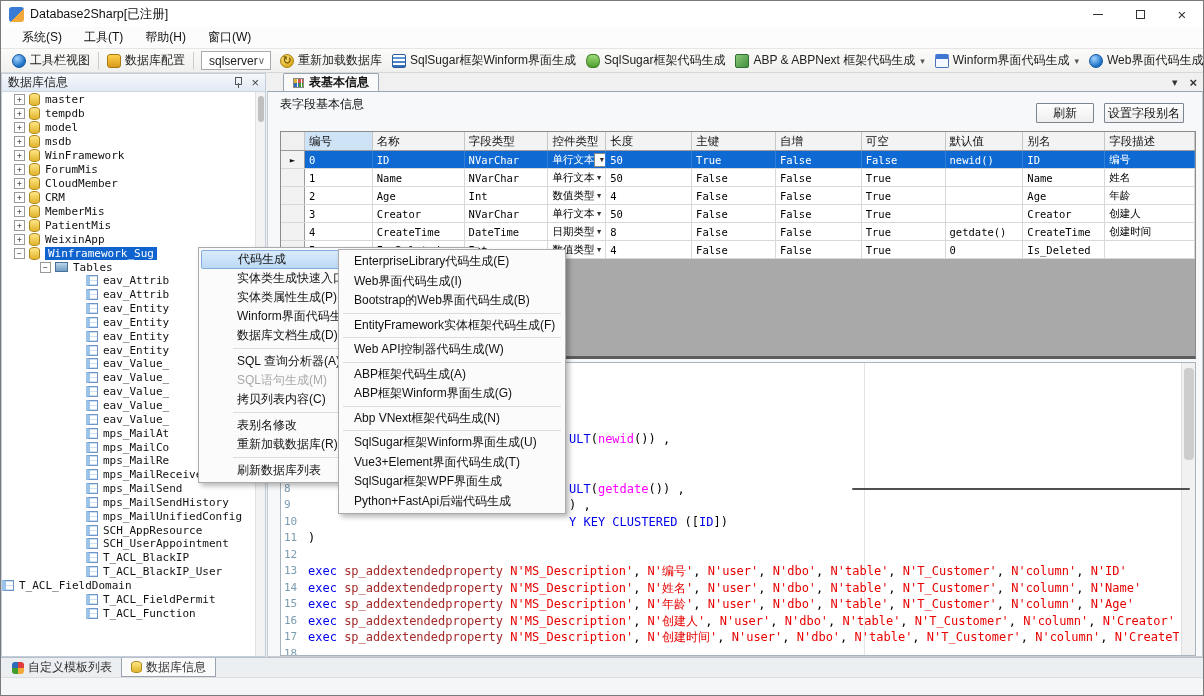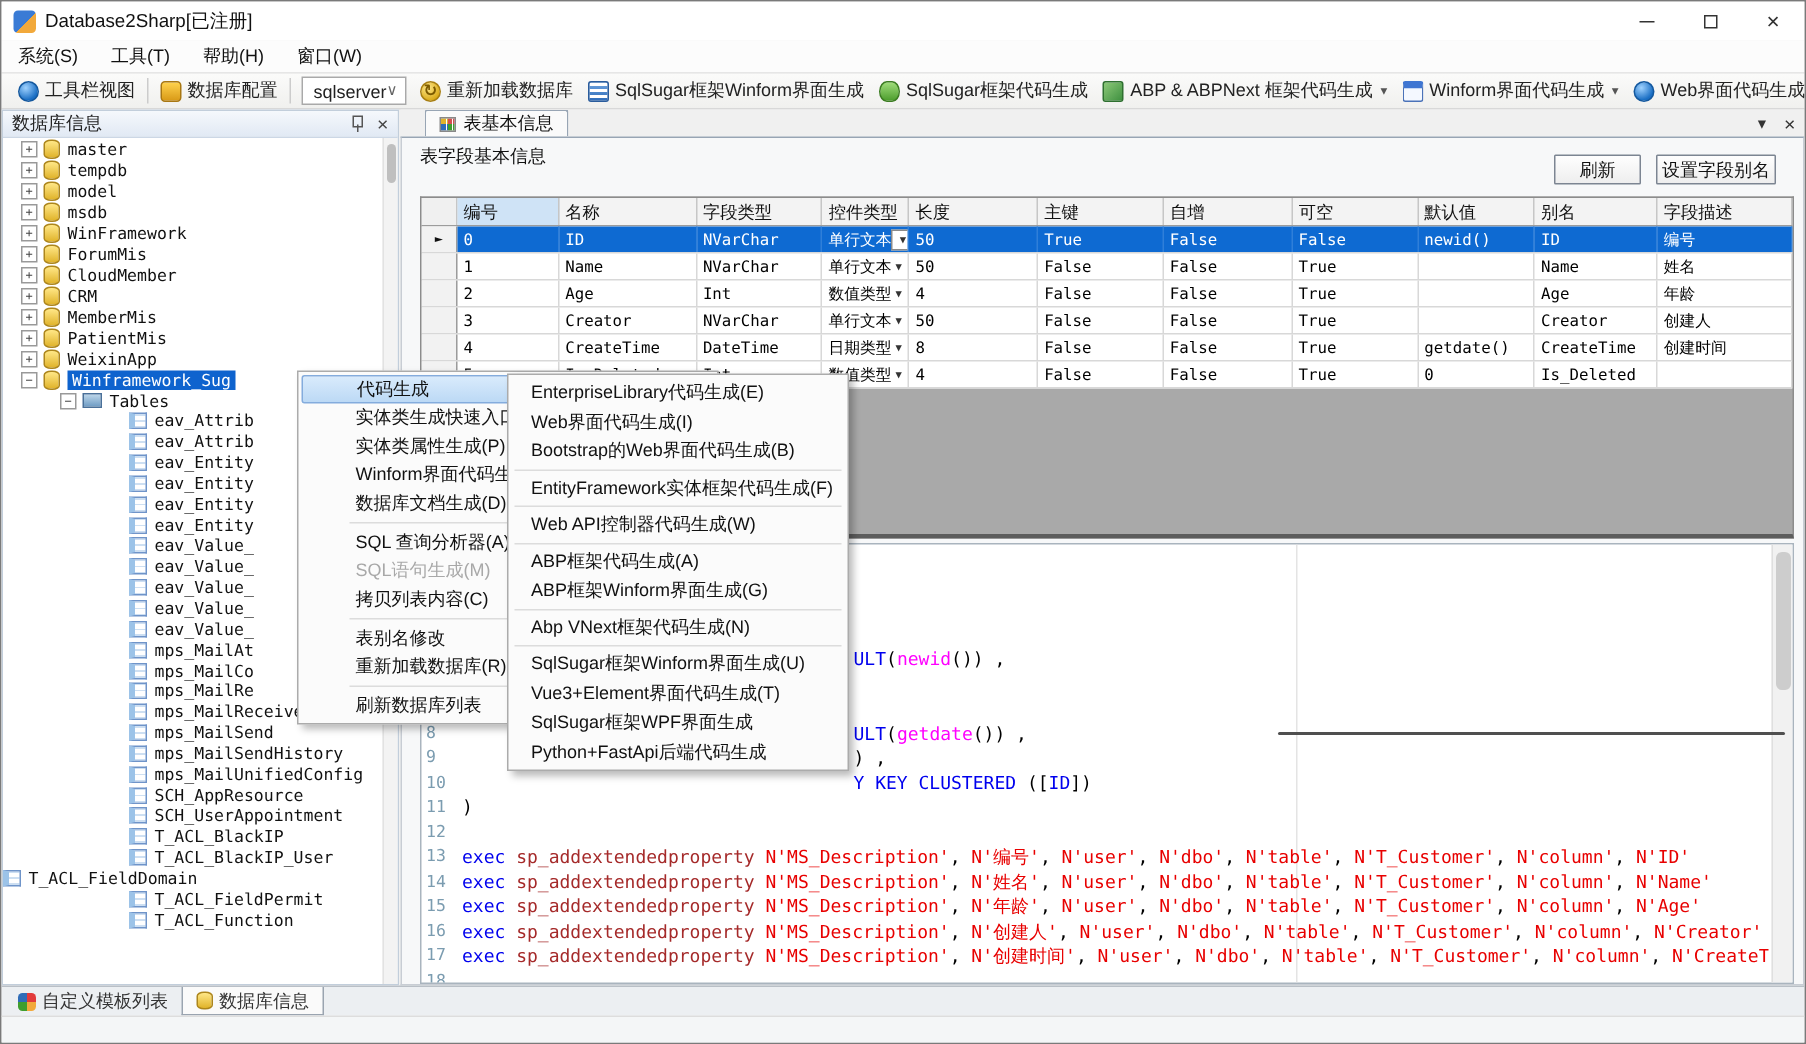--- a/index.html
+++ b/index.html
@@ -9,21 +9,21 @@
   
   .titlebar{position:absolute;left:0;top:0;right:0;height:26px;background:#ffffff;display:flex;align-items:center;padding-left:8px;}
   .app-icon{width:15px;height:15px;border-radius:3px;background:linear-gradient(135deg,#3a7bd5 0 55%,#f2a93b 55% 100%);margin-right:6px;flex:none;}
   .title-text{font-size:12.5px;color:#111;}
   .winbtns{position:absolute;right:0;top:0;height:26px;display:flex;}
   .winbtn{width:42px;height:26px;display:flex;align-items:center;justify-content:center;color:#333;}
   .glyph-min{width:10px;height:0;border-top:1.5px solid #333;display:inline-block;}
   .glyph-max{width:9px;height:9px;border:1.2px solid #333;display:inline-block;}
   .glyph-close{font-size:15px;line-height:1;color:#333;}
   
-  .menubar{position:absolute;left:0;top:26px;right:0;height:21px;background:#fcfcfc;display:flex;align-items:center;font-size:12px;color:#111;}
+  .menubar{position:absolute;left:0;top:26px;right:0;height:21px;background:#fcfcfc;display:flex;align-items:center;padding-left:10px;font-size:12px;color:#111;}
   .menu-item{padding:2px 11px;}
   
   .toolbar{position:absolute;left:0;top:47px;right:0;height:25px;background:linear-gradient(#fbfbfa,#f0f0ee);
            border-top:1px solid #e6e6e6;border-bottom:1px solid #d8d8d8;display:flex;align-items:center;padding-left:6px;font-size:12px;color:#222;}
   .tb-item{display:flex;align-items:center;gap:4px;padding:2px 5px;white-space:nowrap;}
   .tb-sep{width:1px;height:17px;background:#cccccc;margin:0 3px;flex:none;}
   .tb-combo{width:128px;height:19px;background:#fff;border:1px solid #a9a9a9;display:flex;align-items:center;justify-content:space-between;padding:0 5px 0 7px;margin:0 4px;}
   .tb-combo .chev{color:#666;font-size:10px;}
   .tb-dd{color:#555;font-size:9px;margin-left:1px;}
   .ticon{width:14px;height:14px;flex:none;display:inline-flex;align-items:center;justify-content:center;font-size:10px;color:#fff;}
@@ -54,21 +54,21 @@
   .tree-scroll{position:absolute;right:0;top:18px;width:10px;bottom:0;background:#f3f3f3;border-left:1px solid #e2e2e2;}
   .tree-thumb{position:absolute;left:2px;top:4px;width:6px;height:26px;background:#bfbfbf;border-radius:3px;}
   
   .bottomtabs{position:absolute;left:0;top:656px;right:0;height:20px;background:#eceff2;border-top:1px solid #b9bfc6;display:flex;align-items:flex-start;padding-left:2px;font-size:12px;}
   .btab{display:flex;align-items:center;gap:4px;padding:1px 9px;height:19px;color:#333;}
   .btab.active{background:#fafafa;border:1px solid #9aa4b0;border-top:none;}
   .i-pinwheel{width:12px;height:12px;border-radius:3px;background:conic-gradient(#e23b3b 0 25%,#f2a93b 0 50%,#3f9e2e 0 75%,#2f6cb8 0 100%);}
   .i-dbgold{width:11px;height:12px;border-radius:5px/3px;background:linear-gradient(#ffe787,#e0b32a);border:1px solid #ad861d;}
   .statusbar{position:absolute;left:0;top:676px;right:0;height:19px;background:#f4f6f7;border-top:1px solid #dddddd;}
   
-  .tabstrip{position:absolute;left:266px;top:72px;right:0;height:18px;background:#f0f0f0;}
+  .tabstrip{position:absolute;left:266px;top:72px;right:0;height:18px;background:#f0f0f0;font-weight:bold;}
   .doctab{position:absolute;left:16px;top:0;height:18px;background:#fafafa;border:1px solid #98a5b4;border-bottom:none;border-radius:2px 2px 0 0;display:flex;align-items:center;gap:5px;padding:0 9px;font-size:12px;color:#111;}
   .i-grid{width:11px;height:10px;border:1px solid #888;background:
       linear-gradient(90deg,transparent 0 3px,#fff 3px 4px,transparent 4px 7px,#fff 7px 8px,transparent 8px),
       conic-gradient(#d34f4f 0 25%,#3f9e2e 0 50%,#2f6cb8 0 75%,#e0b32a 0 100%);}
   .strip-btns{position:absolute;right:6px;top:2px;display:flex;gap:12px;color:#333;font-size:11px;align-items:center;}
   
   .fieldpanel{position:absolute;left:266px;top:90px;right:0;height:566px;background:#f7f8f9;border:1px solid #c8cdd4;border-top:1px solid #98a5b4;}
   .fp-label{position:absolute;left:12px;top:4px;font-size:12px;color:#111;}
   .btn{position:absolute;height:20px;background:linear-gradient(#fefefe,#eeeeee);border:1px solid #7c8592;border-radius:1px;font-size:12px;color:#111;display:flex;align-items:center;justify-content:center;}
   .btn-refresh{left:768px;top:11px;width:58px;}

